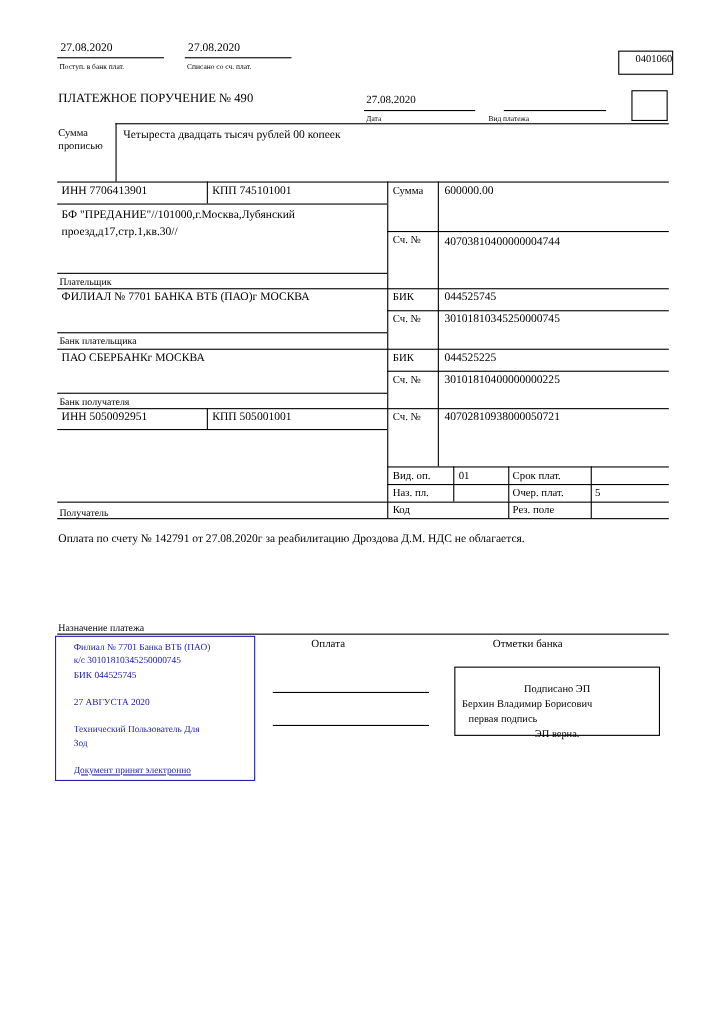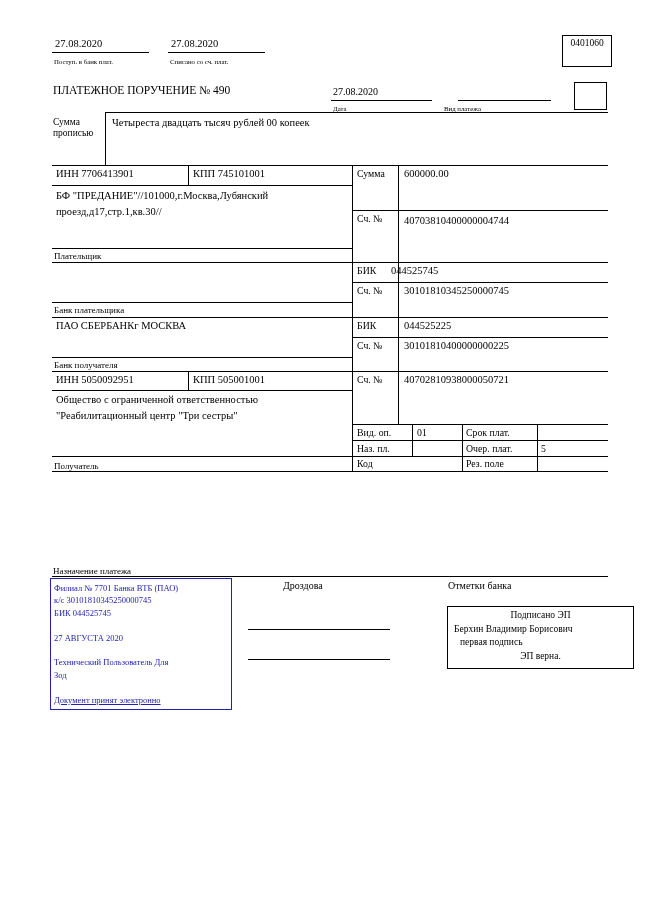--- a/index.html
+++ b/index.html
@@ -8,28 +8,28 @@
         font-family:"Liberation Serif",serif;color:#000;overflow:hidden}
   .t{position:absolute;white-space:nowrap;font-size:10.5px;line-height:12px}
   .wrap{white-space:normal;line-height:16px}
   .sm{font-size:6.8px}
   .lbl{font-size:9px}
   .cell{font-size:9.8px}
   .b{font-weight:normal}
   .hl{position:absolute;height:1px;background:#000}
   .vl{position:absolute;width:1px;background:#000}
   .box{position:absolute;border:1px solid #000}
-  .code-box{left:562px;top:35px;width:50px;height:32px;text-align:center;line-height:15px;font-size:9.5px}
+  .code-box{left:562px;top:46px;width:50px;height:22px;text-align:right;line-height:15px;font-size:9.5px}
   .kind-box{left:574px;top:82px;width:33px;height:28px}
   .stamp{position:absolute;left:50px;top:578px;width:182px;height:132px;border:1px solid #2121b3;
-         color:#2121b3;padding:3px 3px;font-size:8.5px}
+         color:#2121b3;padding:3px 16px;font-size:8.5px}
   .stline{height:12.4px;line-height:12.4px;white-space:nowrap;overflow:hidden}
   .ul{text-decoration:underline}
-  .ep{position:absolute;left:447px;top:606px;width:187px;height:63px;border:1px solid #000;
-      padding:2px 6px;font-size:9.5px;line-height:13.5px}
+  .ep{position:absolute;left:413px;top:606px;width:187px;height:63px;border:1px solid #000;
+      padding:14px 6px;font-size:9.5px;line-height:13.5px}
   .ctr{text-align:center}
   .it{}
 </style>
 </head>
 <body>
 
 <div class="page">
 
   <div class="t" style="left:55px;top:38px">27.08.2020</div>
   <div class="hl" style="left:52px;top:52px;width:97px"></div>
@@ -67,22 +67,23 @@
   <div class="t" style="left:404px;top:168px">600000.00</div>
   <div class="hl" style="left:352px;top:210px;width:256px"></div>
   <div class="t cell" style="left:357px;top:213px">Сч. №</div>
   <div class="t" style="left:404px;top:215px">40703810400000004744</div>
 
   <div class="t wrap" style="left:56px;top:188px;width:300px">БФ "ПРЕДАНИЕ"//101000,г.Москва,Лубянский проезд,д17,стр.1,кв.30//</div>
   <div class="hl" style="left:52px;top:248px;width:300px"></div>
   <div class="t lbl" style="left:54px;top:250px">Плательщик</div>
   <div class="hl" style="left:52px;top:262px;width:556px"></div>
 
+  <div class="t" style="left:56px;top:265px">ФИЛИАЛ № 7701 БАНКА ВТБ (ПАО)г МОСКВА</div>
   <div class="t cell" style="left:357px;top:265px">БИК</div>
-  <div class="t" style="left:391px;top:265px">044525745</div>
+  <div class="t" style="left:404px;top:265px">044525745</div>
   <div class="hl" style="left:352px;top:282px;width:256px"></div>
   <div class="t cell" style="left:357px;top:285px">Сч. №</div>
   <div class="t" style="left:404px;top:285px">30101810345250000745</div>
   <div class="hl" style="left:52px;top:302px;width:300px"></div>
   <div class="t lbl" style="left:54px;top:304px">Банк плательщика</div>
   <div class="hl" style="left:52px;top:317px;width:556px"></div>
 
   <div class="t" style="left:56px;top:320px">ПАО СБЕРБАНКг МОСКВА</div>
   <div class="t cell" style="left:357px;top:320px">БИК</div>
   <div class="t" style="left:404px;top:320px">044525225</div>
@@ -93,21 +94,20 @@
   <div class="t lbl" style="left:54px;top:359px">Банк получателя</div>
   <div class="hl" style="left:52px;top:371px;width:556px"></div>
 
   <div class="t" style="left:56px;top:374px">ИНН 5050092951</div>
   <div class="vl" style="left:188px;top:371px;height:19px"></div>
   <div class="t" style="left:193px;top:374px">КПП 505001001</div>
   <div class="hl" style="left:52px;top:390px;width:300px"></div>
   <div class="t cell" style="left:357px;top:374px">Сч. №</div>
   <div class="t" style="left:404px;top:374px">40702810938000050721</div>
 
-  <div class="t wrap" style="left:56px;top:392px;width:260px">Общество с ограниченной ответственностью "Реабилитационный центр "Три сестры"</div>
 
   <div class="hl" style="left:352px;top:424px;width:256px"></div>
   <div class="vl" style="left:412px;top:424px;height:32px"></div>
   <div class="vl" style="left:462px;top:424px;height:47px"></div>
   <div class="vl" style="left:537px;top:424px;height:47px"></div>
 
   <div class="t cell" style="left:357px;top:427px">Вид. оп.</div>
   <div class="t cell" style="left:417px;top:427px">01</div>
   <div class="t cell" style="left:466px;top:427px">Срок плат.</div>
 
@@ -115,24 +115,25 @@
   <div class="t cell" style="left:357px;top:443px">Наз. пл.</div>
   <div class="t cell" style="left:466px;top:443px">Очер. плат.</div>
   <div class="t cell" style="left:541px;top:443px">5</div>
 
   <div class="hl" style="left:52px;top:456px;width:556px"></div>
   <div class="t lbl" style="left:54px;top:460px">Получатель</div>
   <div class="t cell" style="left:357px;top:458px">Код</div>
   <div class="t cell" style="left:466px;top:458px">Рез. поле</div>
   <div class="hl" style="left:52px;top:471px;width:556px"></div>
 
+  <div class="t" style="left:53px;top:485px">Оплата по счету № 142791 от 27.08.2020г за реабилитацию Дроздова Д.М. НДС не облагается.</div>
   <div class="t lbl" style="left:53px;top:565px">Назначение платежа</div>
   <div class="hl" style="left:52px;top:576px;width:556px"></div>
 
-  <div class="t" style="left:283px;top:580px;font-size:10px">Дроздова</div>
+  <div class="t" style="left:283px;top:580px;font-size:10px">Оплата</div>
   <div class="t" style="left:448px;top:580px;font-size:10px">Отметки банка</div>
 
   <div class="hl" style="left:248px;top:629px;width:142px"></div>
   <div class="hl" style="left:248px;top:659px;width:142px"></div>
 
   <div class="stamp">
     <div class="stline">Филиал № 7701 Банка ВТБ (ПАО)</div>
     <div class="stline">к/с 30101810345250000745</div>
     <div class="stline">БИК 044525745</div>
     <div class="stline"></div>

